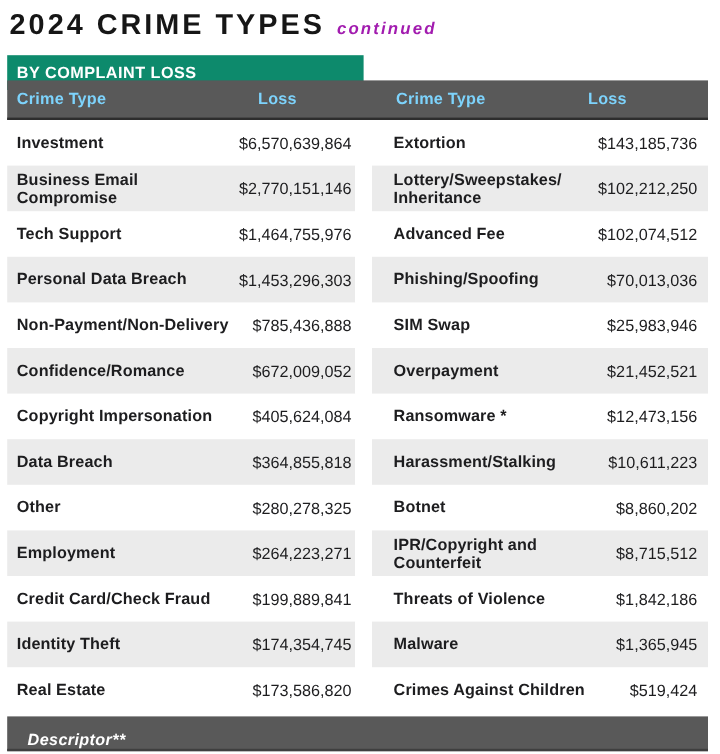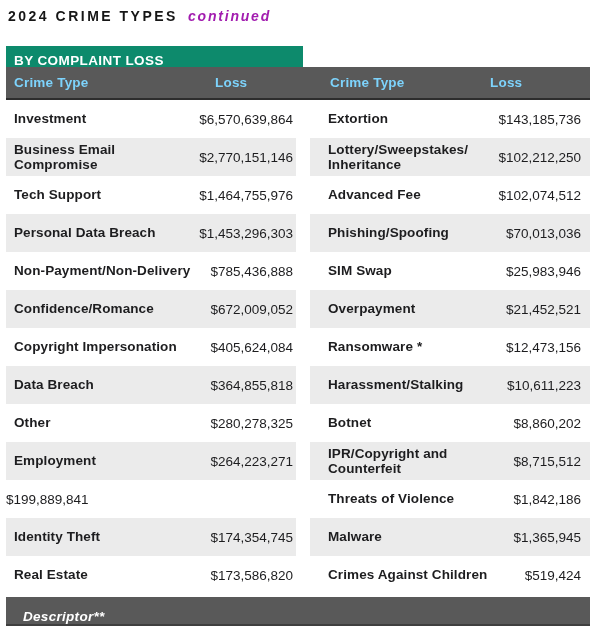--- a/index.html
+++ b/index.html
@@ -11,21 +11,21 @@
   *{box-sizing:border-box;}
   html,body{margin:0;padding:0;}
   body{
     width:600px;height:628px;overflow:hidden;background:#ffffff;
     font-family:"Liberation Sans",sans-serif;color:var(--ink);
   }
   .page{position:relative;width:600px;height:628px;background:#fff;}
 
   
   .title{position:absolute;left:8px;top:7px;white-space:nowrap;}
-  .title-main{font-size:14px;font-weight:bold;letter-spacing:2.5px;color:#161616;}
+  .title-main{font-size:24px;font-weight:bold;letter-spacing:2.5px;color:#161616;}
   .title-suffix{font-size:14px;font-weight:bold;font-style:italic;letter-spacing:1.8px;margin-left:10px;color:#a21caf;}
 
   
   .banner{
     position:absolute;left:6px;top:46px;width:297px;height:29px;
     background:var(--teal);color:#ffffff;display:flex;align-items:center;
     font-size:13.5px;font-weight:bold;letter-spacing:.4px;padding-left:8px;
   }
 
   
@@ -210,20 +210,21 @@
     <div class="gap"></div>
     <div class="half right">
       <span class="type">IPR/Copyright and
 Counterfeit</span>
       <span class="loss">$8,715,512</span>
     </div>
   </div>
 
   <div class="row">
     <div class="half left">
+      <span class="type">Credit Card/Check Fraud</span>
       <span class="loss">$199,889,841</span>
     </div>
     <div class="gap"></div>
     <div class="half right">
       <span class="type">Threats of Violence</span>
       <span class="loss">$1,842,186</span>
     </div>
   </div>
 
   <div class="row">

